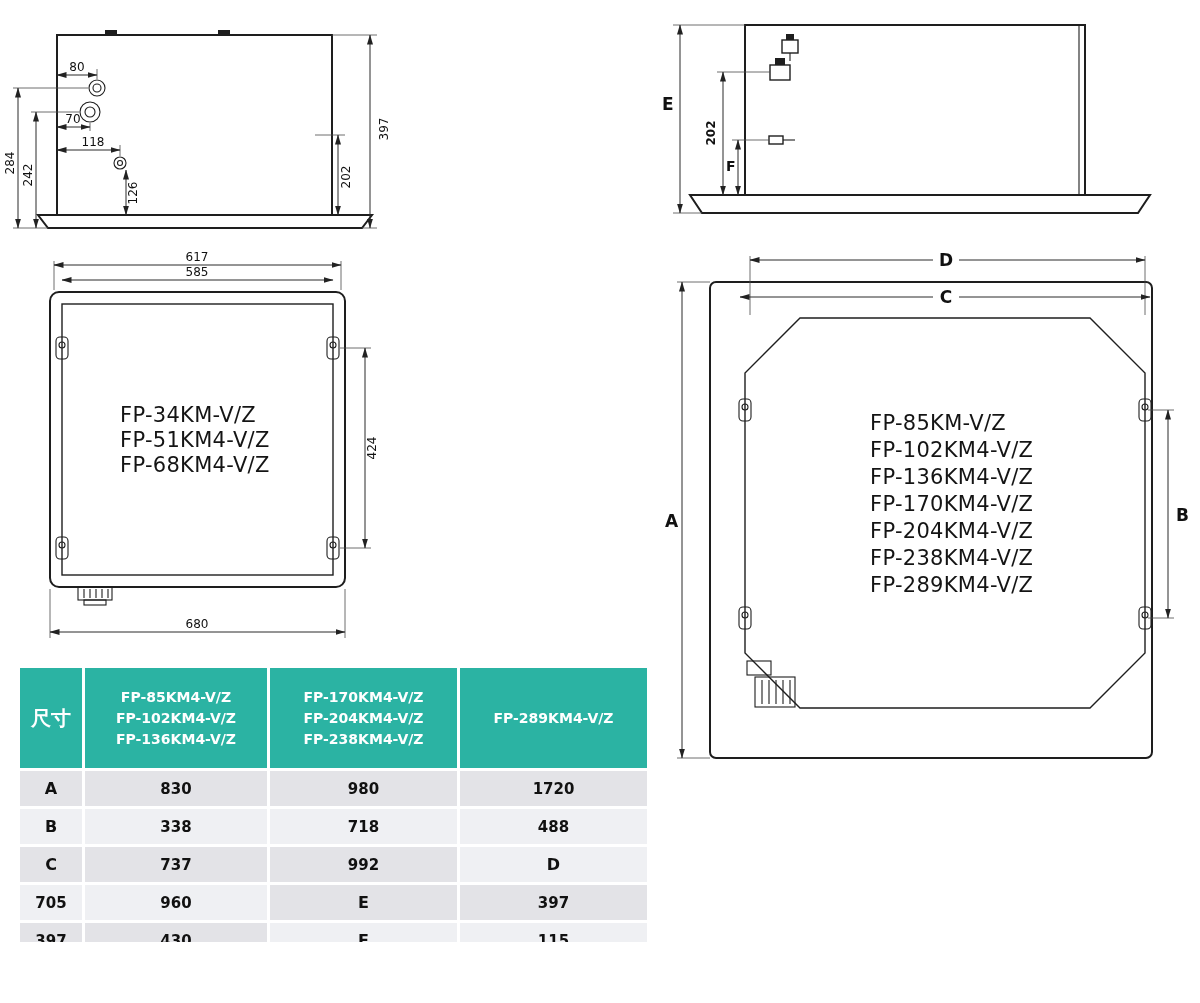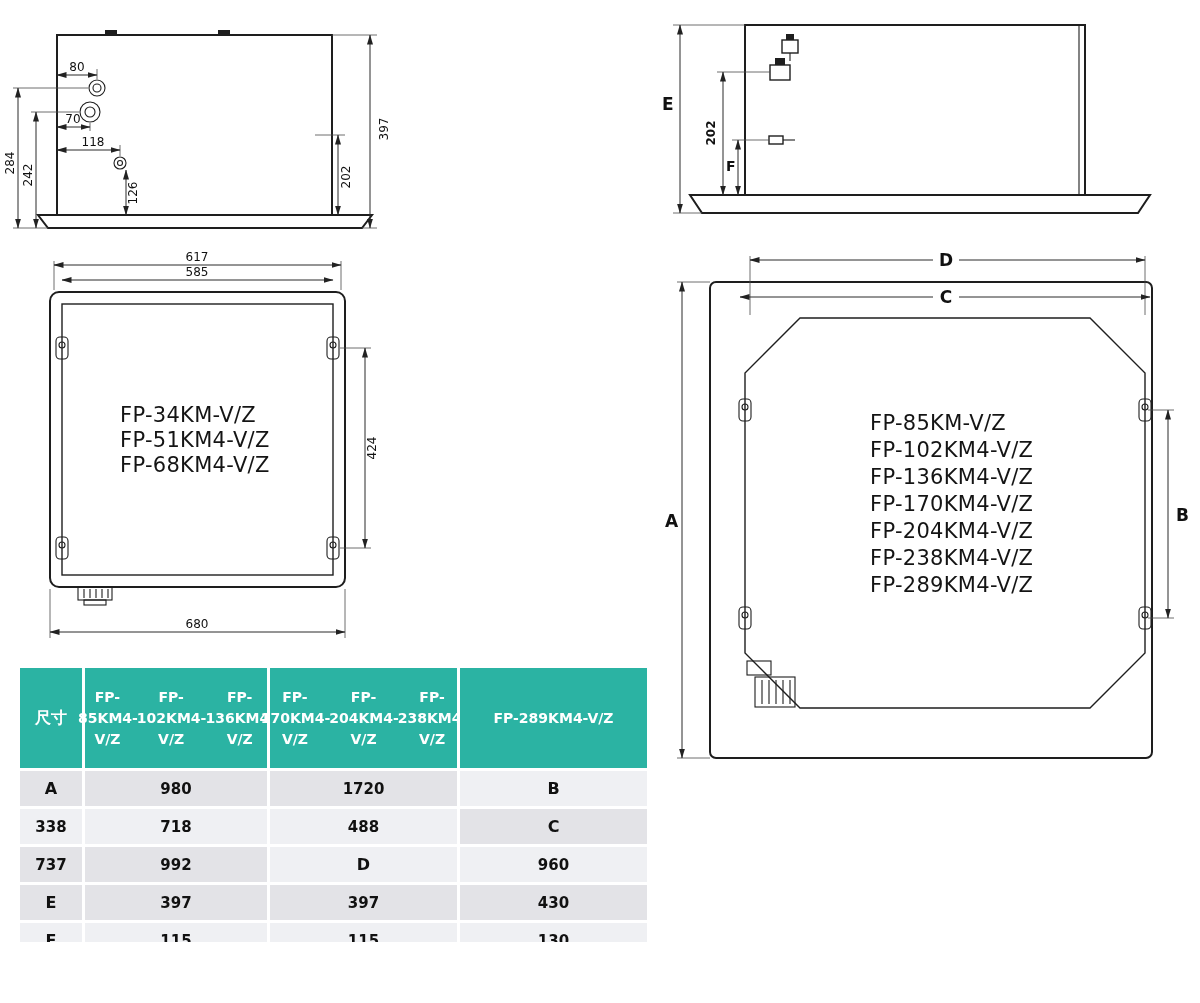--- a/index.html
+++ b/index.html
@@ -21,22 +21,22 @@
   .lbl{font-size:17px;font-weight:bold;fill:#111}
   .lbl-s{font-size:14px;font-weight:bold;fill:#111}
   .mt{font-size:21px;fill:#141414;letter-spacing:.3px}
 
   
   .dim-table{position:absolute;left:20px;top:668px;width:630px;display:grid;
     grid-template-columns:62px 182px 187px 187px;
     grid-template-rows:100px repeat(6,35px);gap:3px;background:#fff}
   .cell{display:flex;align-items:center;justify-content:center;text-align:center}
   .th{background:#2bb3a3;color:#fff;font-weight:bold;font-size:14px;
-      line-height:1.5}
-  .corner{font-size:16px}
+      flex-direction:column;line-height:1.5}
+  .corner{font-size:20px}
   .lb{font-weight:bold;font-size:16px;color:#111}
   .vv{font-weight:bold;font-size:15px;color:#111}
   .shade-a{background:#e3e3e7}
   .shade-b{background:#eff0f3}
 </style>
 </head>
 <body>
 
 <div id="page">
 
@@ -256,33 +256,35 @@
     <div class="cell th">
       <div>FP-170KM4-V/Z</div>
       <div>FP-204KM4-V/Z</div>
       <div>FP-238KM4-V/Z</div>
     </div>
     <div class="cell th">
       <div>FP-289KM4-V/Z</div>
     </div>
 
     <div class="cell lb shade-a">A</div>
+    <div class="cell vv shade-a">830</div>
     <div class="cell vv shade-a">980</div>
     <div class="cell vv shade-a">1720</div>
 
     <div class="cell lb shade-b">B</div>
     <div class="cell vv shade-b">338</div>
     <div class="cell vv shade-b">718</div>
     <div class="cell vv shade-b">488</div>
 
     <div class="cell lb shade-a">C</div>
     <div class="cell vv shade-a">737</div>
     <div class="cell vv shade-a">992</div>
 
     <div class="cell lb shade-b">D</div>
+    <div class="cell vv shade-b">705</div>
     <div class="cell vv shade-b">960</div>
 
     <div class="cell lb shade-a">E</div>
     <div class="cell vv shade-a">397</div>
     <div class="cell vv shade-a">397</div>
     <div class="cell vv shade-a">430</div>
 
     <div class="cell lb shade-b">F</div>
     <div class="cell vv shade-b">115</div>
     <div class="cell vv shade-b">115</div>

